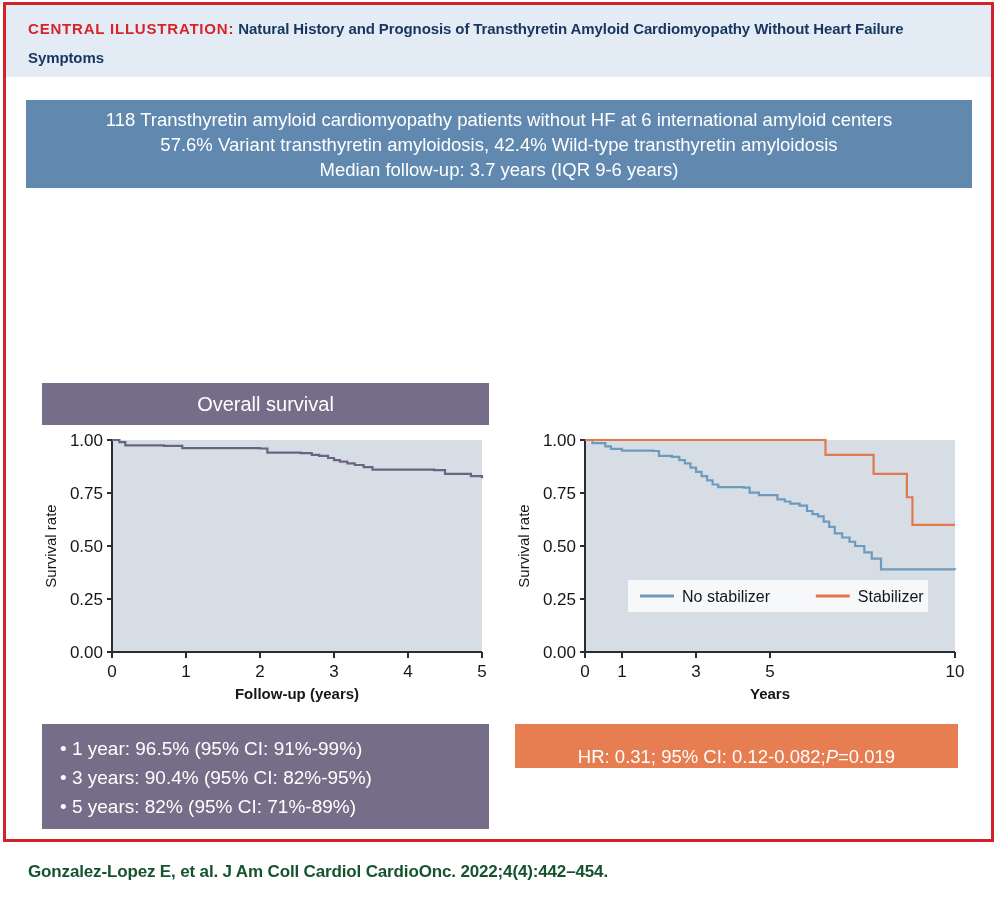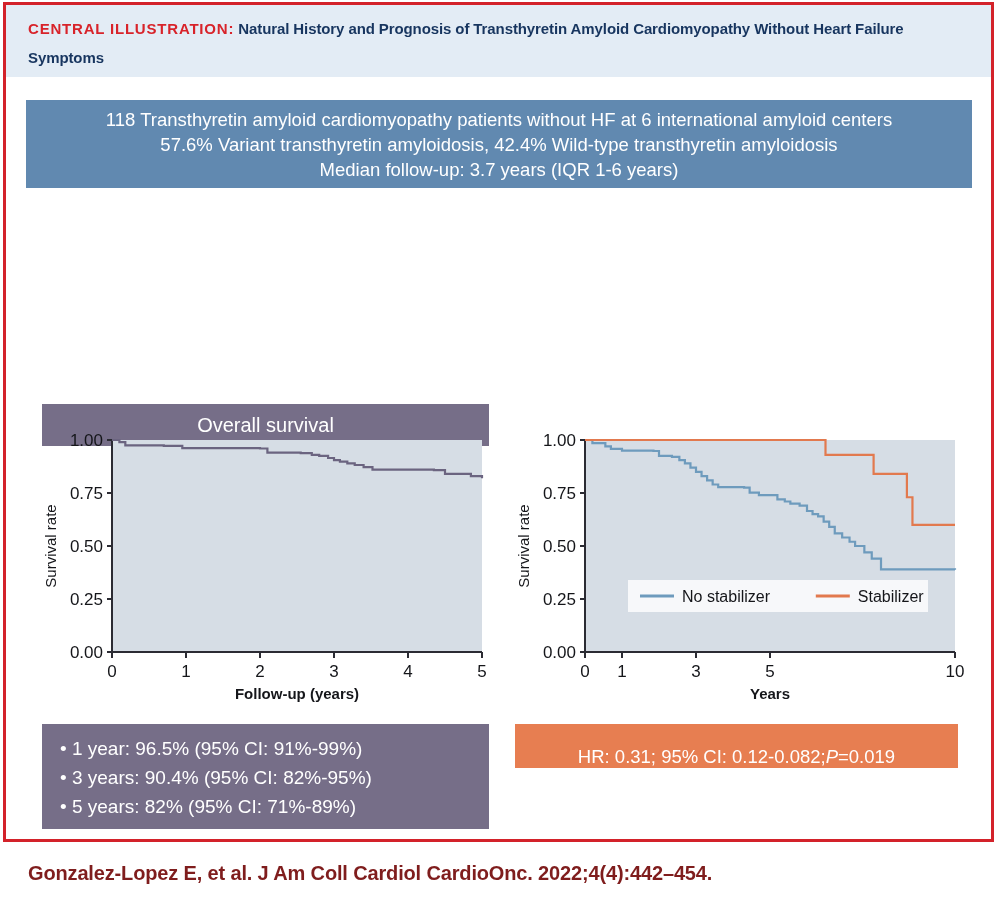--- a/index.html
+++ b/index.html
@@ -99,21 +99,20 @@
 
   
   .panel-header {
     position: absolute;
     height: 42px;
     display: flex;
     align-items: center;
     justify-content: center;
     color: #ffffff;
     font-size: 20px;
-    margin-top: 21px;
   }
   .panel-header.left  { left: 42px;  top: 383px; width: 447px; background: #766e88; }
   .panel-header.right { left: 515px; top: 383px; width: 443px; background: #e77e51; }
 
   
   .chart-wrap {
     position: absolute;
     top: 430px;
     height: 280px;
   }
@@ -153,42 +152,42 @@
     font-size: 18.5px;
     white-space: nowrap;
   }
   .result-box-orange i { font-style: italic; }
 
   
   .citation {
     position: absolute;
     left: 28px;
     top: 862px;
-    font-size: 20px;
+    font-size: 17px;
     font-weight: bold;
-    color: #7f1d1d;
+    color: #14532d;
     letter-spacing: -0.15px;
     white-space: nowrap;
   }
 </style>
 </head>
 <body>
 
 <div id="figure">
 
   <div class="frame"></div>
 
   <div class="title-band">
     <div class="title-text"><span class="title-prefix">CENTRAL ILLUSTRATION:</span><span> Natural History and Prognosis of Transthyretin Amyloid Cardiomyopathy Without Heart Failure Symptoms</span></div>
   </div>
 
   <div class="summary-box">
     <div class="summary-line">118 Transthyretin amyloid cardiomyopathy patients without HF at 6 international amyloid centers</div>
     <div class="summary-line">57.6% Variant transthyretin amyloidosis, 42.4% Wild-type transthyretin amyloidosis</div>
-    <div class="summary-line">Median follow-up: 3.7 years (IQR 1-6 years)</div>
+    <div class="summary-line">Median follow-up: 3.7 years (IQR 9-6 years)</div>
   </div>
 
 
   <div class="panel-header left">Overall survival</div>
 
   <div class="chart-wrap left">
     <svg id="chart-left" width="450" height="280">
         <rect x="70" y="10" width="370" height="212" fill="#d6dde5"></rect>
         <line x1="70" y1="10" x2="70" y2="222" stroke="#2b2b33" stroke-width="2"></line>
         <line x1="70" y1="222" x2="440" y2="222" stroke="#2b2b33" stroke-width="2"></line>

